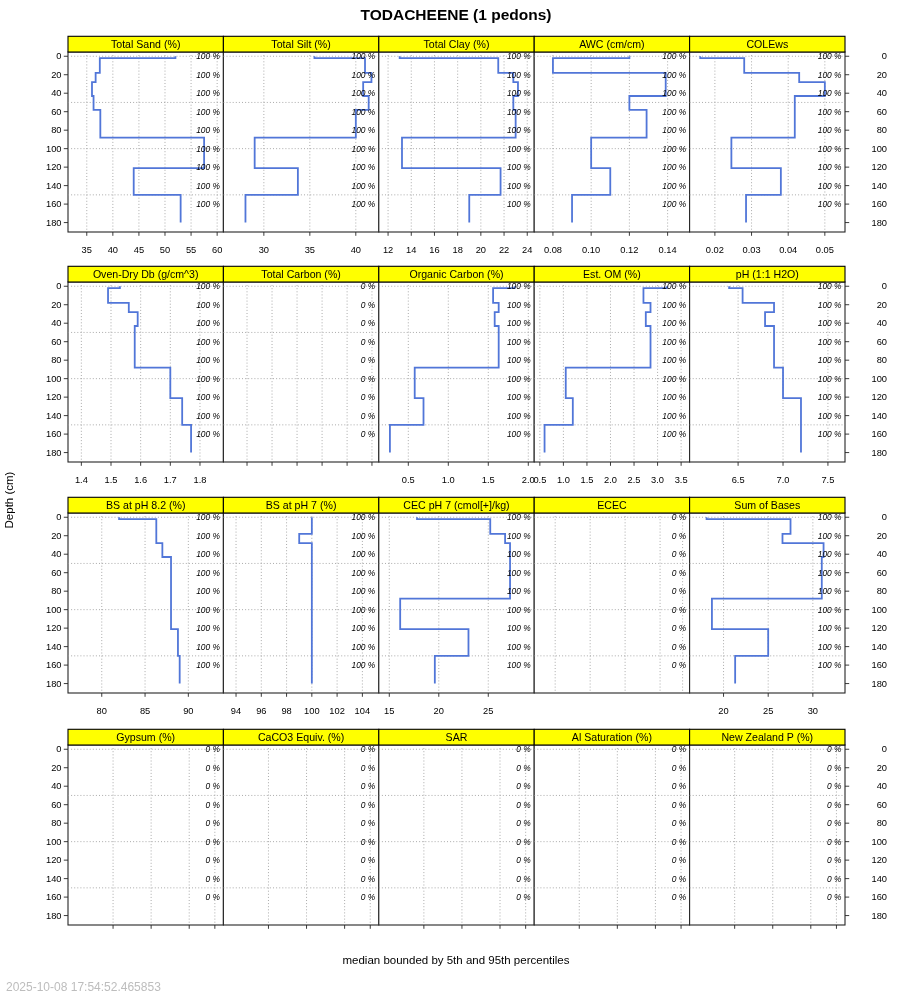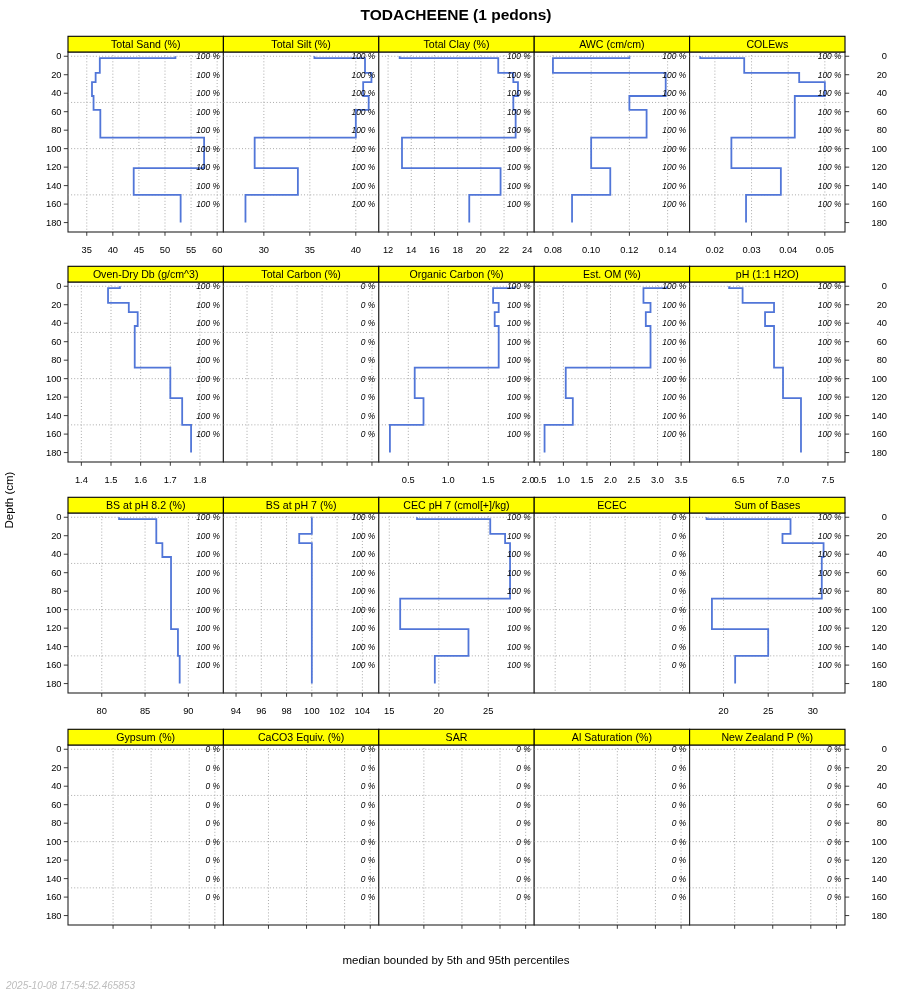--- a/index.html
+++ b/index.html
@@ -4,21 +4,21 @@
 <style>
   html,body{margin:0;padding:0;background:#ffffff;}
   #page{position:relative;width:896px;height:1000px;background:#ffffff;overflow:hidden;
         font-family:"Liberation Sans","DejaVu Sans",sans-serif;}
   #chart-title{position:absolute;top:6px;left:0;width:912px;text-align:center;
         font-size:15.5px;font-weight:bold;color:#000;}
   #depth-axis-title{position:absolute;left:-46px;top:494px;width:110px;text-align:center;
         transform:rotate(-90deg);transform-origin:center;font-size:11.5px;color:#000;}
   #caption{position:absolute;top:954px;left:0;width:912px;text-align:center;
         font-size:11.5px;color:#000;}
-  #timestamp{position:absolute;left:6px;top:980px;font-size:10px;font-style:italic;color:#bdbdbd;}
+  #timestamp{position:absolute;left:6px;top:980px;font-size:12px;color:#bdbdbd;}
   svg{position:absolute;top:0;left:0;}
   text{font-family:"Liberation Sans","DejaVu Sans",sans-serif;}
 </style>
 </head>
 <body>
 
 <div id="page">
   <div id="chart-title">TODACHEENE (1 pedons)</div>
   <div id="depth-axis-title">Depth (cm)</div>
   <svg id="fig" width="900" height="1000" viewBox="0 0 900 1000">

